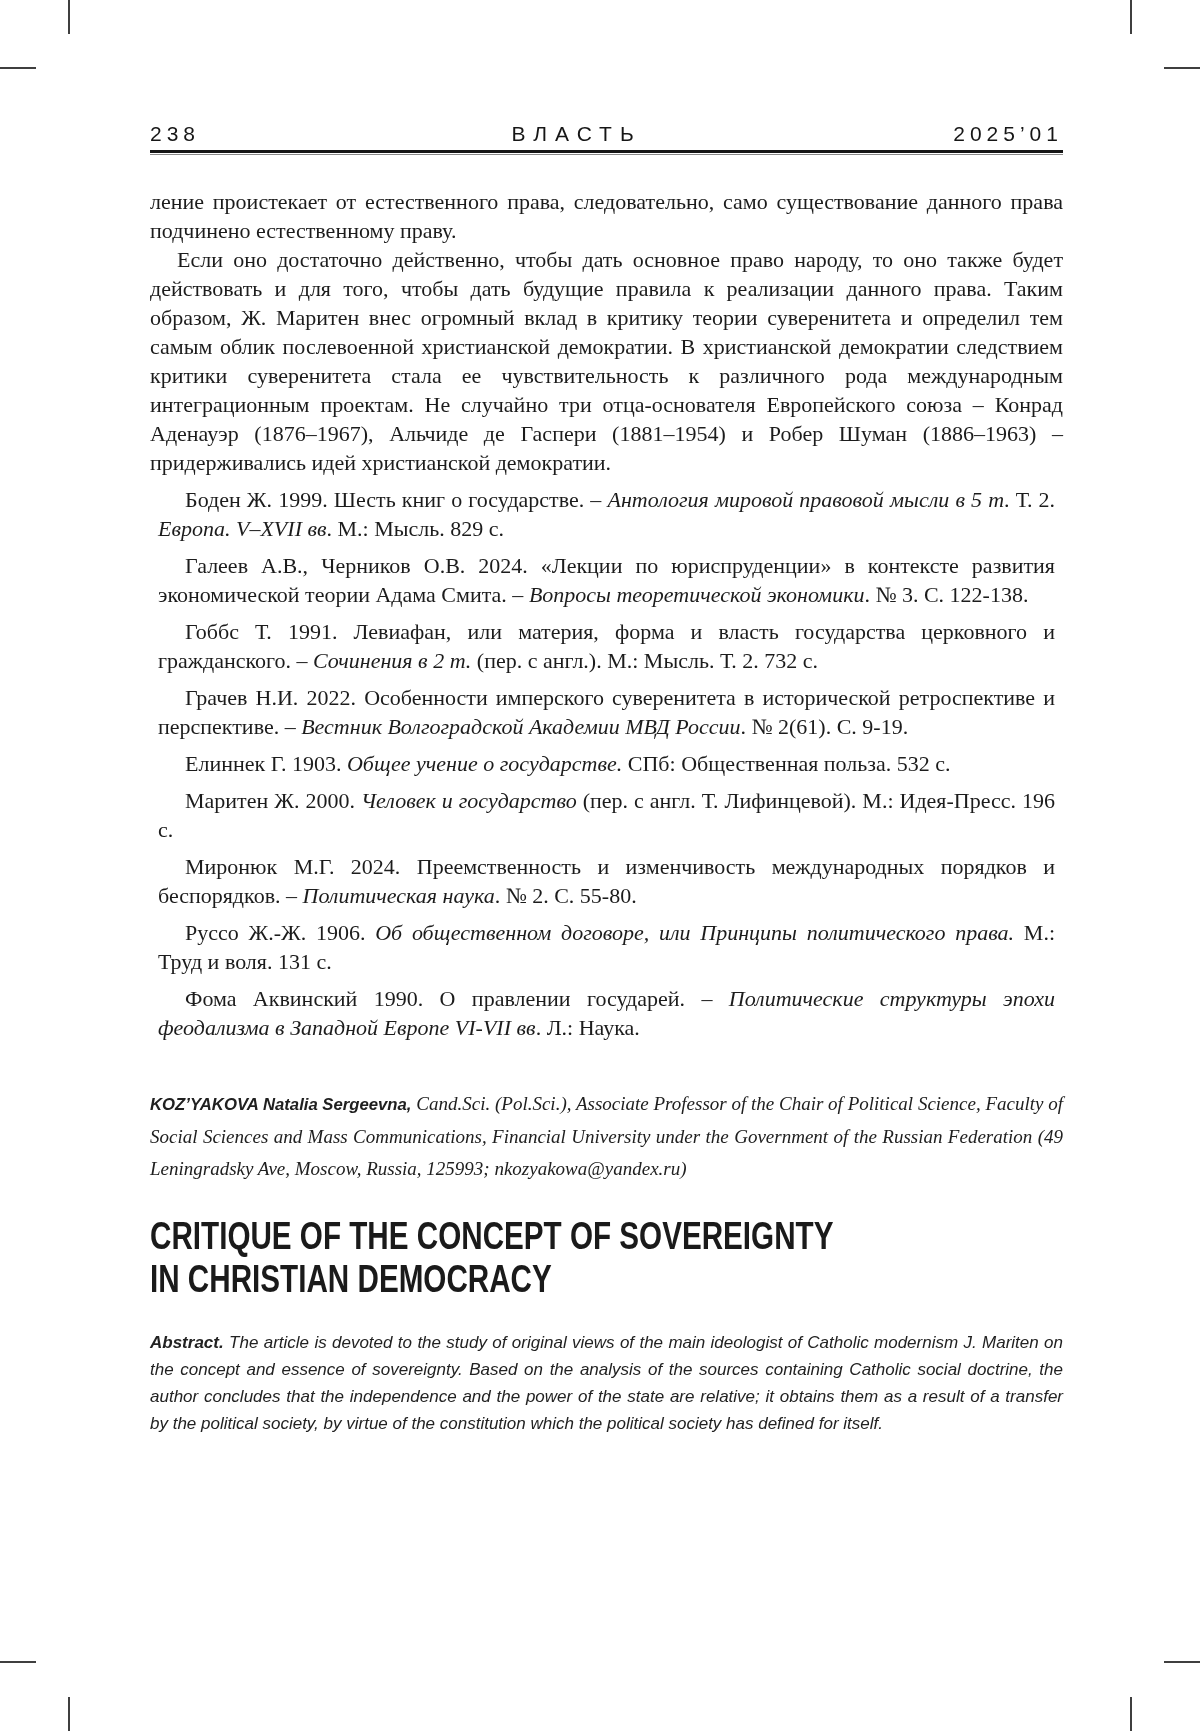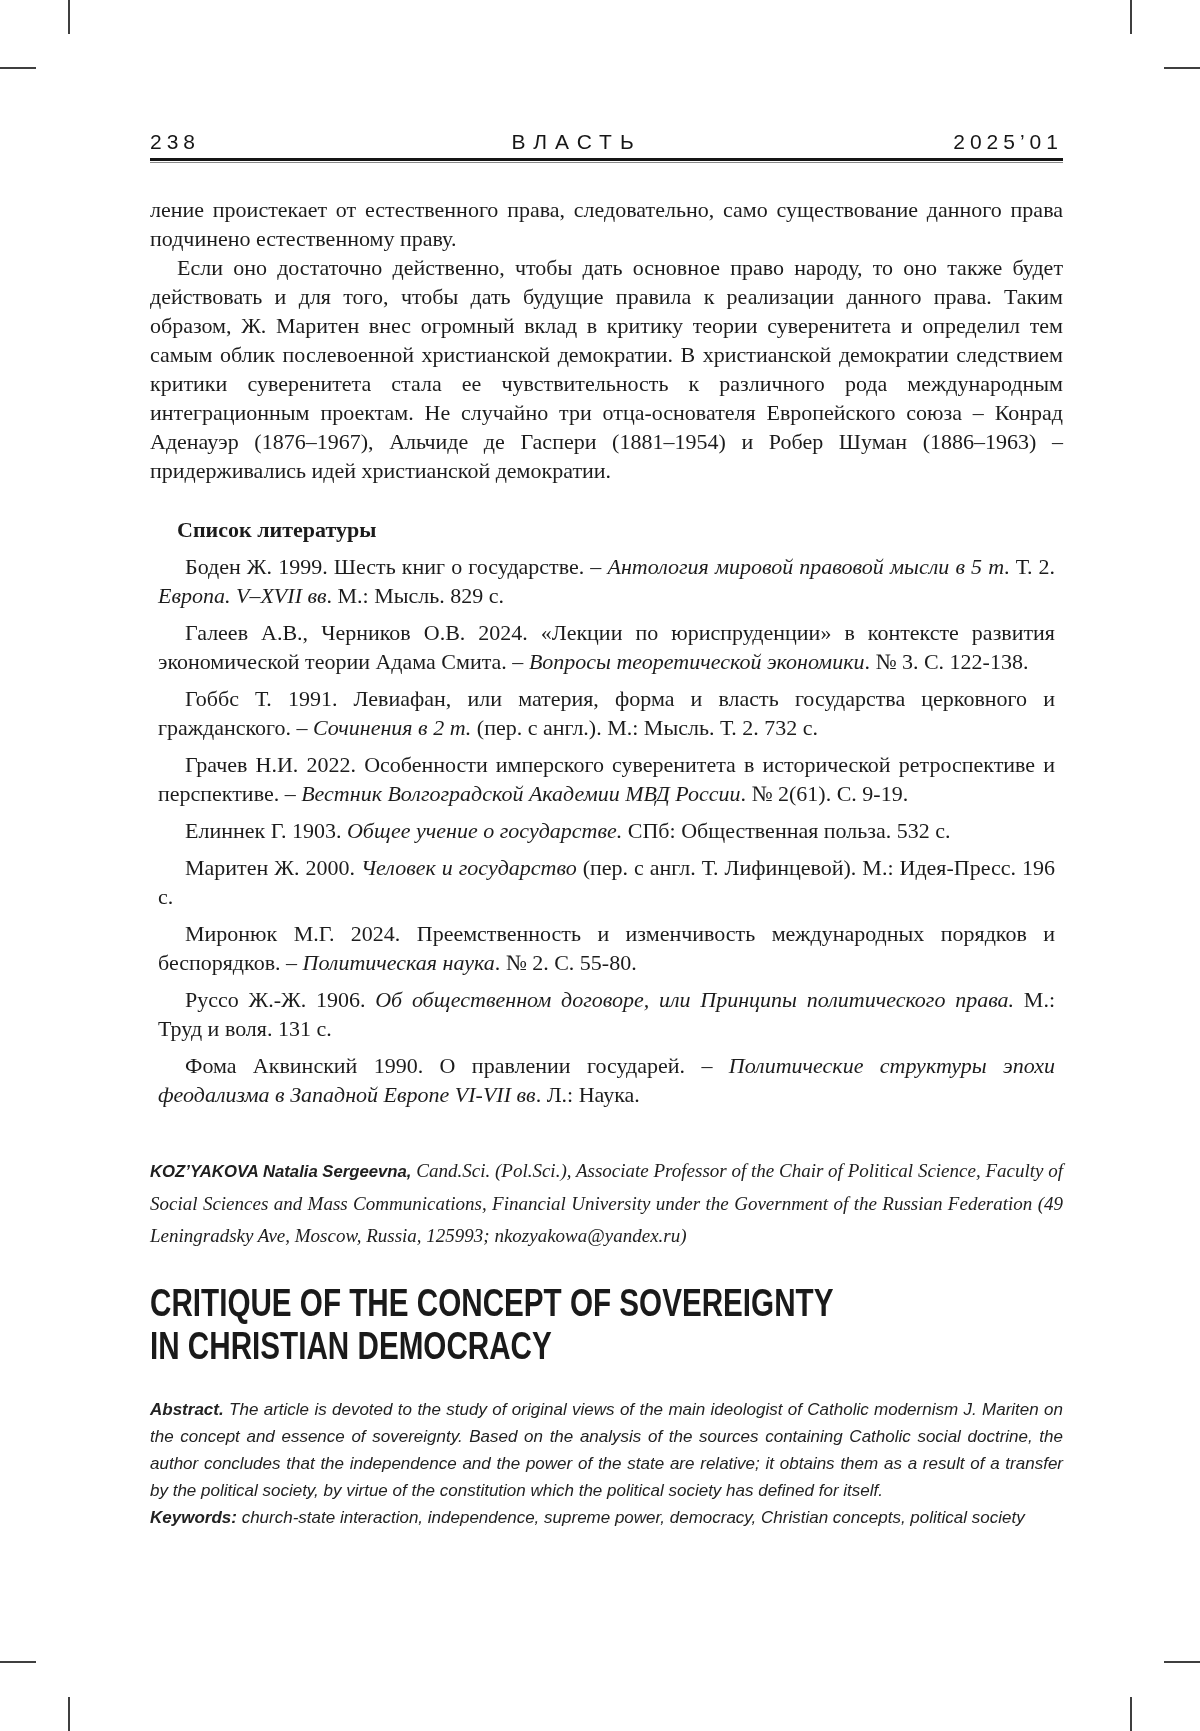--- a/index.html
+++ b/index.html
@@ -13,21 +13,21 @@
     font-family:"Liberation Serif", serif;
   }
   
   .crop{position:absolute;background:#3f3f3f;}
   .crop.v{width:2px;height:34px;}
   .crop.h{height:2px;width:36px;}
   
   .content{
     position:absolute;
     left:150px;
-    top:8px;
+    top:0;
     width:913px;
   }
   
   .running-head{
     margin-top:122px;
     display:flex;
     justify-content:space-between;
     align-items:baseline;
     font-family:"Liberation Sans", sans-serif;
     font-size:21px;
@@ -121,21 +121,20 @@
     <div class="head-rule">
       <div class="r1"></div>
         <div class="r2"></div>
     </div>
 
     <div class="body-text">
       <p>ление проистекает от естественного права, следовательно, само существование данного права подчинено естественному праву.</p>
       <p class="indent">Если оно достаточно действенно, чтобы дать основное право народу, то оно также будет действовать и для того, чтобы дать будущие правила к реализации данного права. Таким образом, Ж. Маритен внес огромный вклад в критику теории суверенитета и определил тем самым облик послевоенной христианской демократии. В христианской демократии следствием критики суверенитета стала ее чувствительность к различного рода международным интеграционным проектам. Не случайно три отца-основателя Европейского союза – Конрад Аденауэр (1876–1967), Альчиде де Гаспери (1881–1954) и Робер Шуман (1886–1963) – придерживались идей христианской демократии.</p>
     </div>
 
-    <div class="refs-heading">Список литературы</div>
     <div class="ref-list">
         <p class="ref"><span>Боден Ж. 1999. Шесть книг о государстве. – </span><span class="seg-i">Антология мировой правовой мысли в 5 т</span><span>. Т. 2. </span><span class="seg-i">Европа. V–XVII вв</span><span>. М.: Мысль. 829 с.</span></p>
         <p class="ref"><span>Галеев А.В., Черников О.В. 2024. «Лекции по юриспруденции» в контексте развития экономической теории Адама Смита. – </span><span class="seg-i">Вопросы теоретической экономики</span><span>. № 3. С. 122-138.</span></p>
         <p class="ref"><span>Гоббс Т. 1991. Левиафан, или материя, форма и власть государства церковного и гражданского. – </span><span class="seg-i">Сочинения в 2 т.</span><span> (пер. с англ.). М.: Мысль. Т. 2. 732 с.</span></p>
         <p class="ref"><span>Грачев Н.И. 2022. Особенности имперского суверенитета в исторической ретроспективе и перспективе. – </span><span class="seg-i">Вестник Волгоградской Академии МВД России</span><span>. № 2(61). С. 9-19.</span></p>
         <p class="ref"><span>Елиннек Г. 1903. </span><span class="seg-i">Общее учение о государстве.</span><span> СПб: Общественная польза. 532 с.</span></p>
         <p class="ref"><span>Маритен Ж. 2000. </span><span class="seg-i">Человек и государство</span><span> (пер. с англ. Т. Лифинцевой). М.: Идея-Пресс. 196 с.</span></p>
         <p class="ref"><span>Миронюк М.Г. 2024. Преемственность и изменчивость международных порядков и беспорядков. – </span><span class="seg-i">Политическая наука</span><span>. № 2. С. 55-80.</span></p>
         <p class="ref"><span>Руссо Ж.-Ж. 1906. </span><span class="seg-i">Об общественном договоре, или Принципы политического права.</span><span> М.: Труд и воля. 131 с.</span></p>
         <p class="ref"><span>Фома Аквинский 1990. О правлении государей. – </span><span class="seg-i">Политические структуры эпохи феодализма в Западной Европе VI-VII вв</span><span>. Л.: Наука.</span></p>
@@ -143,17 +142,16 @@
 
     <div class="author-info"><span class="seg-b seg-up seg-sans">KOZ’YAKOVA Natalia Sergeevna,</span><span class="seg-i"> Cand.Sci. (Pol.Sci.), Associate Professor of the Chair of Political Science, Faculty of Social Sciences and Mass Communications, Financial University under the Government of the Russian Federation (49 Leningradsky Ave, Moscow, Russia, 125993; nkozyakowa@yandex.ru)</span></div>
 
     <div class="eng-title">
       <div class="tline">CRITIQUE OF THE CONCEPT OF SOVEREIGNTY</div>
       <div class="tline">IN CHRISTIAN DEMOCRACY</div>
     </div>
 
     <div class="abstract-block">
       <p><span class="seg-b">Abstract. </span><span>The article is devoted to the study of original views of the main ideologist of Catholic modernism J. Mariten on the concept and essence of sovereignty. Based on the analysis of the sources containing Catholic social doctrine, the author concludes that the independence and the power of the state are relative; it obtains them as a result of a transfer by the political society, by virtue of the constitution which the political society has defined for itself.</span></p>
-      <p><span class="seg-b">Keywords: </span><span>church-state interaction, independence, supreme power, democracy, Christian concepts, political society</span></p>
     </div>
 
   </div>
 </div>
 
 </body></html>

